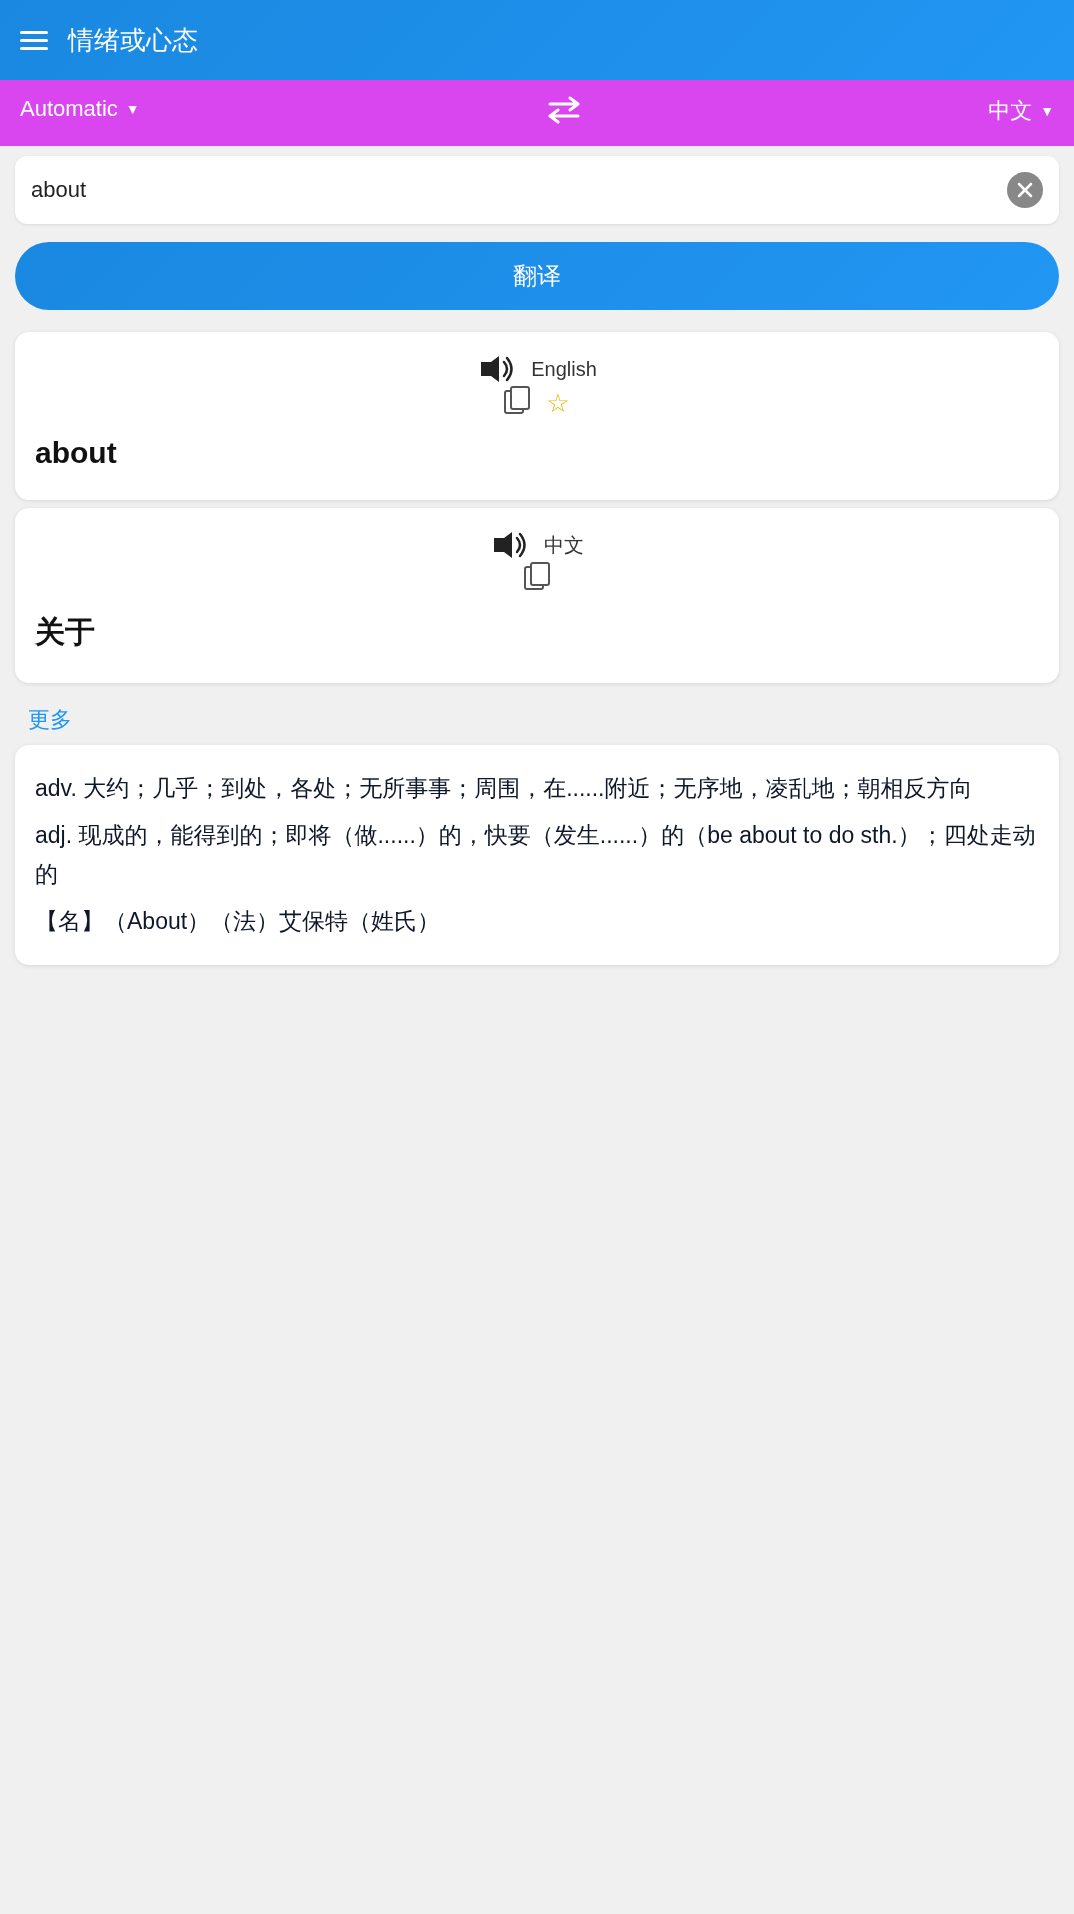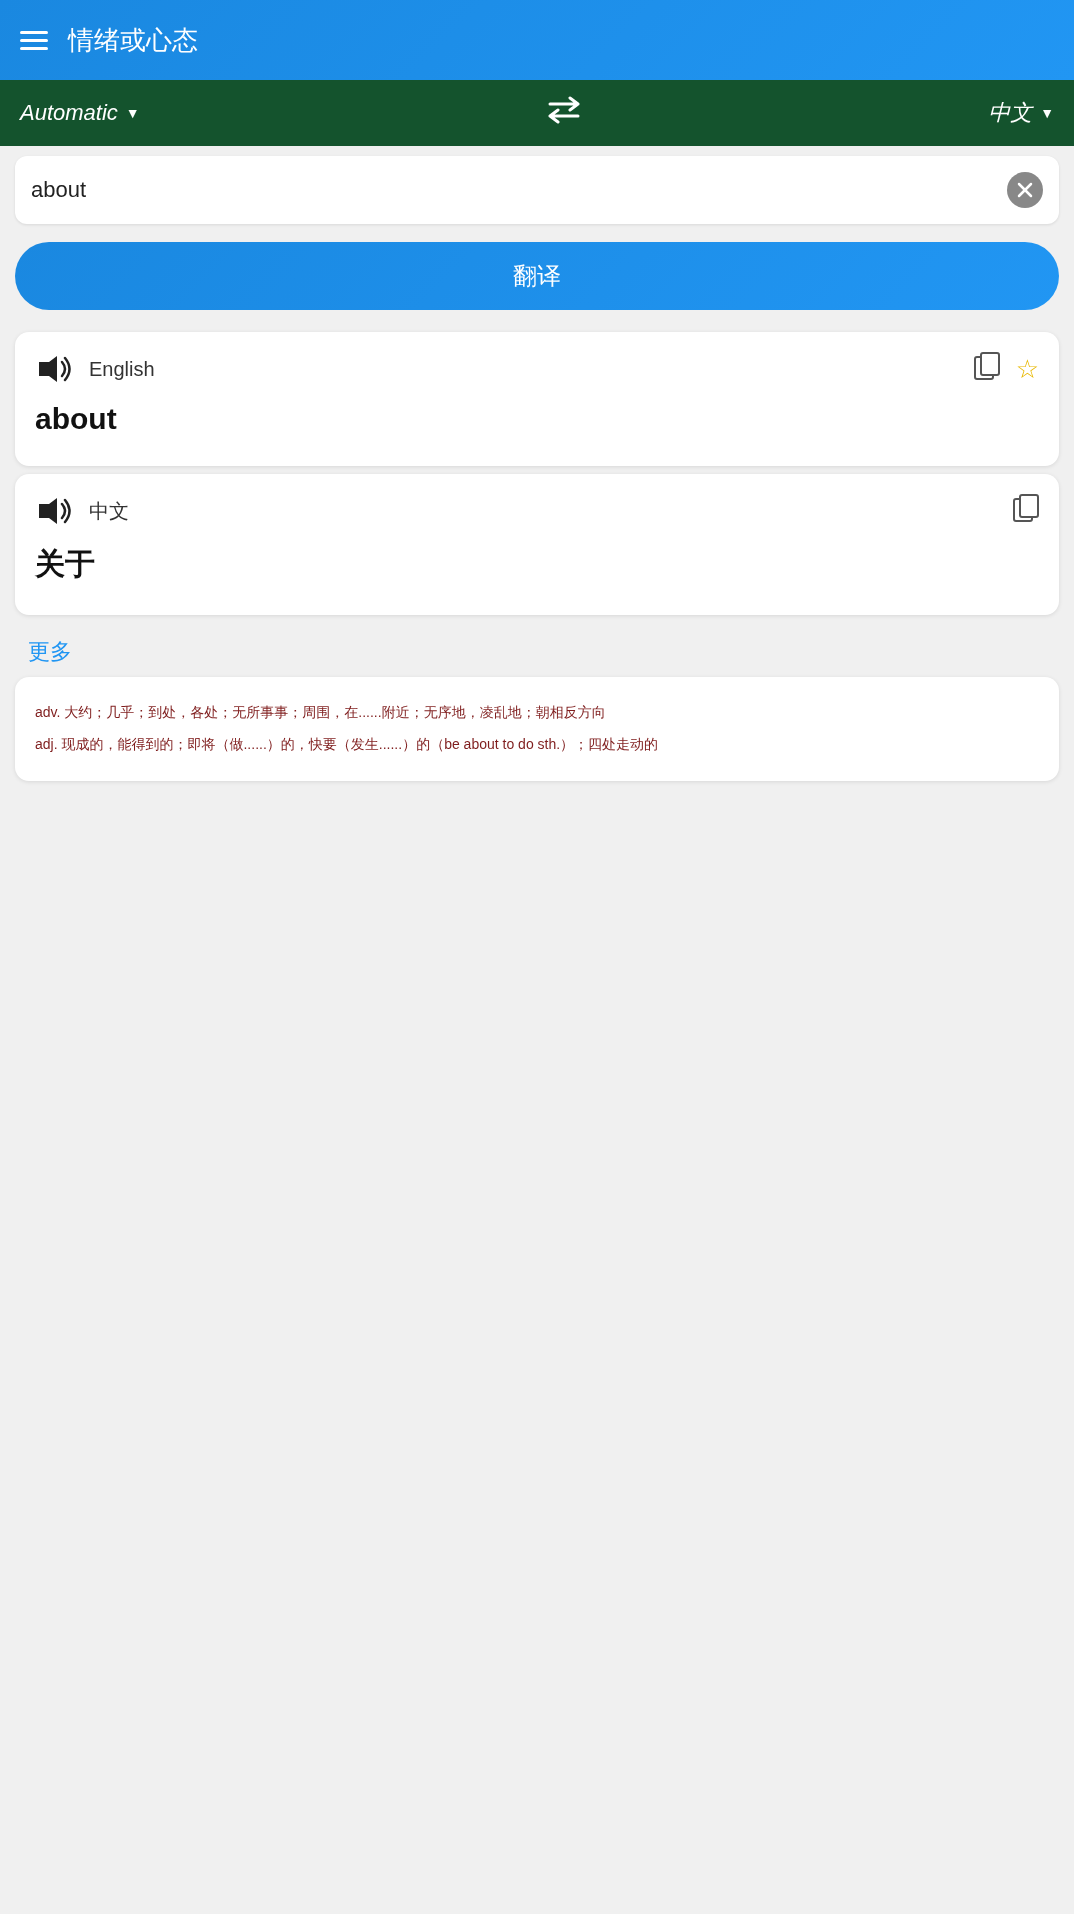--- a/index.html
+++ b/index.html
@@ -34,26 +34,25 @@
       border-radius: 2px;
     }
     .header-title {
       color: white;
       font-size: 26px;
       font-weight: 500;
     }
 
     
     .lang-bar {
-      background: #14532d;
+      background: #d946ef;
       padding: 16px 20px;
       display: flex;
-      align-items: center;
+      align-items: flex-start;
       justify-content: space-between;
-      font-style: italic;
     }
     .lang-selector {
       display: flex;
       align-items: center;
       gap: 8px;
       color: white;
       font-size: 22px;
       cursor: pointer;
     }
     .lang-selector .arrow {
@@ -120,20 +119,21 @@
       padding: 20px;
       border-radius: 14px;
       box-shadow: 0 1px 4px rgba(0,0,0,0.1);
     }
 
     .card-header {
       display: flex;
       align-items: center;
       justify-content: space-between;
       margin-bottom: 16px;
+      flex-direction: column;
     }
     .card-header-left {
       display: flex;
       align-items: center;
       gap: 14px;
     }
     .speaker-icon {
       width: 40px;
       height: 34px;
       position: relative;
@@ -183,22 +183,22 @@
     }
 
     .more-content-card {
       background: white;
       margin: 0 15px 20px 15px;
       border-radius: 14px;
       padding: 24px 20px;
       box-shadow: 0 1px 4px rgba(0,0,0,0.1);
     }
     .more-content-card p {
-      font-size: 14px;
-      color: #7f1d1d;
+      font-size: 23px;
+      color: #0f172a;
       line-height: 1.7;
       margin-bottom: 8px;
     }
     .more-content-card p:last-child {
       margin-bottom: 0;
     }
     @keyframes blink {
       50% { opacity: 0; }
     }
   </style>
@@ -299,16 +299,17 @@
   </div>
   <div class="word-main">关于</div>
 </div>
 
 
 <div class="more-label">更多</div>
 
 <div class="more-content-card">
   <p>adv. 大约；几乎；到处，各处；无所事事；周围，在......附近；无序地，凌乱地；朝相反方向</p>
   <p>adj. 现成的，能得到的；即将（做......）的，快要（发生......）的（be about to do sth.）；四处走动的</p>
+  <p>【名】（About）（法）艾保特（姓氏）</p>
 </div>
 
 
 
 
 </body></html>

